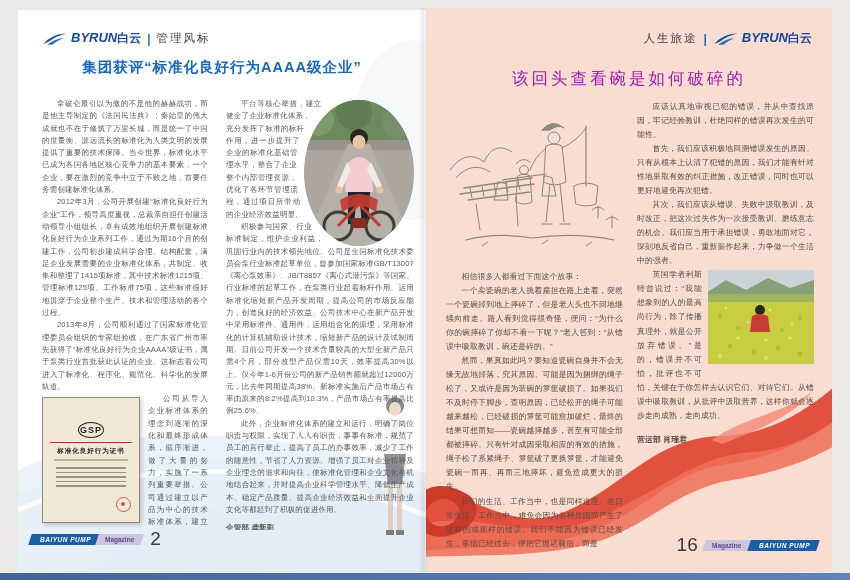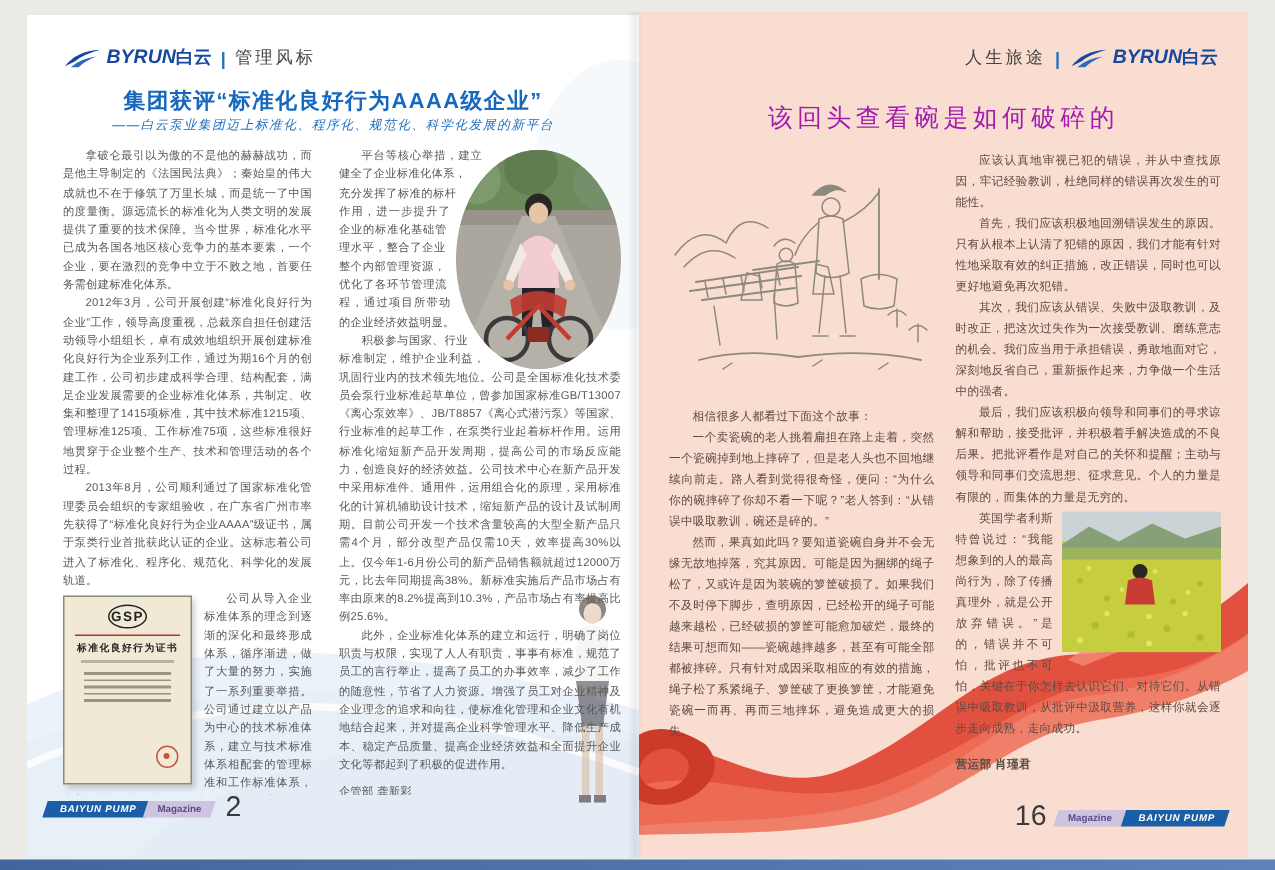--- a/index.html
+++ b/index.html
@@ -38,39 +38,39 @@
     font-size:7.5px; line-height:1.64; text-align:justify; color:#585858;
     text-indent:2em; letter-spacing:.2px;
   }
   .rp-body p { color:#5c4b45; line-height:1.8; font-size:7.8px; }
 
   .bicycle-photo {
     float:right; width:110px; height:146px; border-radius:50%;
     overflow:hidden; margin:2px 0 4px 7px; shape-outside:ellipse(55px 73px at 55px 73px);
   }
   .certificate {
-    float:left; width:86px; height:126px; background:#efe9d6;
-    border:1px solid #8f8a78; margin:4px 8px 2px 0; padding:5px 5px;
+    float:left; width:98px; height:126px; background:#efe9d6;
+    border:1px solid #8f8a78; margin:4px 8px 2px 0; padding:24px 5px;
     box-shadow:2px 2px 4px rgba(0,0,0,.18); position:relative;
   }
   .cert-logo { text-align:center; font-weight:bold; font-size:9px; color:#222; letter-spacing:1px; }
   .cert-logo-ring { width:26px; height:16px; border:1.5px solid #222; border-radius:50%;
     margin:0 auto; display:flex; align-items:center; justify-content:center; }
   .cert-rule { height:1px; background:#a33; margin:4px 2px; }
   .cert-title { text-align:center; font-size:6.5px; font-weight:bold; color:#222;
     letter-spacing:1px; margin-top:3px; }
   .cert-sub { height:2px; background:#b9b39e; margin:3px 6px; }
   .cert-lines { margin-top:6px; }
   .cert-lines div { height:1.5px; background:#9a947f; margin:3px 8px; }
   .cert-seal { position:absolute; right:8px; bottom:10px; width:15px; height:15px;
     border:1.5px solid #c0392b; border-radius:50%; opacity:.85; }
   .cert-seal::after { content:""; position:absolute; left:4px; top:4px; width:4px; height:4px;
     background:#c0392b; border-radius:50%; }
 
-  .lp-signature { text-align:right; font-size:8.5px; font-weight:normal; color:#2e6db8;
+  .lp-signature { text-align:right; font-size:8.5px; font-weight:bold; color:#2e6db8;
     letter-spacing:2px; margin-top:6px; text-indent:0 !important; }
 
   .standing-woman { position:absolute; right:8px; bottom:30px; width:46px; height:150px;
     opacity:.55; z-index:1; }
 
   .lp-footer { position:absolute; left:12px; bottom:22px; display:flex; align-items:center; z-index:3; }
   .badge-blue { background:#1b5ea8; color:#fff; font-size:6.5px; font-weight:bold; font-style:italic;
     padding:2px 8px 2px 10px; transform:skewX(-18deg); letter-spacing:.5px; }
   .badge-blue span { display:inline-block; transform:skewX(18deg); }
   .badge-lav { background:#cdc5e0; color:#5b4a8a; font-size:6.5px; font-weight:bold;
@@ -128,21 +128,20 @@
           <path d="M2 20 Q14 4 38 3 Q20 8 12 15 Z" fill="#15489e"></path>
           <path d="M8 21 Q18 12 34 10 Q22 15 16 21 Z" fill="#2a6cc0"></path>
         </svg>
         <span class="logo-text"><span>BYRUN</span><span class="cn">白云</span></span>
       </span>
       <span class="hdr-divider">|</span>
       <span class="hdr-section">管理风标</span>
     </div>
 
     <div class="lp-title">集团获评“标准化良好行为AAAA级企业”</div>
-    <div class="lp-subtitle">——白云泵业集团迈上标准化、程序化、规范化、科学化发展的新平台</div>
 
     <div class="lp-body">
       <div class="lp-col1">
         <p>拿破仑最引以为傲的不是他的赫赫战功，而是他主导制定的《法国民法典》；秦始皇的伟大成就也不在于修筑了万里长城，而是统一了中国的度量衡。源远流长的标准化为人类文明的发展提供了重要的技术保障。当今世界，标准化水平已成为各国各地区核心竞争力的基本要素，一个企业，要在激烈的竞争中立于不败之地，首要任务需创建标准化体系。</p>
         <p>2012年3月，公司开展创建“标准化良好行为企业”工作，领导高度重视，总裁亲自担任创建活动领导小组组长，卓有成效地组织开展创建标准化良好行为企业系列工作，通过为期16个月的创建工作，公司初步建成科学合理、结构配套，满足企业发展需要的企业标准化体系，共制定、收集和整理了1415项标准，其中技术标准1215项、管理标准125项、工作标准75项，这些标准很好地贯穿于企业整个生产、技术和管理活动的各个过程。</p>
         <p>2013年8月，公司顺利通过了国家标准化管理委员会组织的专家组验收，在广东省广州市率先获得了“标准化良好行为企业AAAA”级证书，属于泵类行业首批获此认证的企业。这标志着公司进入了标准化、程序化、规范化、科学化的发展轨道。</p>
         <div class="certificate">
           <div class="cert-logo-ring">
               <span class="cert-logo">GSP</span>
             </div>
@@ -262,27 +261,27 @@
             <path d="M98 76 L96 96 L110 96 L106 78 Z"></path>
             <path d="M146 110 Q152 104 158 110 M152 106 L152 118"></path>
             <path d="M160 120 Q166 114 172 120 M166 116 L166 128"></path>
             <path d="M20 140 Q50 132 86 138 Q130 132 168 140" stroke-width="1.2"></path>
             <path d="M36 146 L42 142 M96 144 L102 140 M140 146 L146 142"></path>
           </g>
         </svg>
         <p>相信很多人都看过下面这个故事：</p>
         <p>一个卖瓷碗的老人挑着扁担在路上走着，突然一个瓷碗掉到地上摔碎了，但是老人头也不回地继续向前走。路人看到觉得很奇怪，便问：“为什么你的碗摔碎了你却不看一下呢？”老人答到：“从错误中吸取教训，碗还是碎的。”</p>
         <p>然而，果真如此吗？要知道瓷碗自身并不会无缘无故地掉落，究其原因。可能是因为捆绑的绳子松了，又或许是因为装碗的箩筐破损了。如果我们不及时停下脚步，查明原因，已经松开的绳子可能越来越松，已经破损的箩筐可能愈加破烂，最终的结果可想而知——瓷碗越摔越多，甚至有可能全部都被摔碎。只有针对成因采取相应的有效的措施，绳子松了系紧绳子、箩筐破了更换箩筐，才能避免瓷碗一而再、再而三地摔坏，避免造成更大的损失。</p>
+        <p>我们的生活、工作当中，也是同样道理。在日常生活、工作当中，难免会因为各种原因而产生了这样的或那样的错误。我们不能因为错误已经发生，事情已经过去，便把它抛诸脑后，而是</p>
       </div>
 
       <div class="rp-col">
         <p>应该认真地审视已犯的错误，并从中查找原因，牢记经验教训，杜绝同样的错误再次发生的可能性。</p>
         <p>首先，我们应该积极地回溯错误发生的原因。只有从根本上认清了犯错的原因，我们才能有针对性地采取有效的纠正措施，改正错误，同时也可以更好地避免再次犯错。</p>
         <p>其次，我们应该从错误、失败中汲取教训，及时改正，把这次过失作为一次接受教训、磨练意志的机会。我们应当用于承担错误，勇敢地面对它，深刻地反省自己，重新振作起来，力争做一个生活中的强者。</p>
-        <p>最后，我们应该积极向领导和同事们的寻求谅解和帮助，接受批评，并积极着手解决造成的不良后果。把批评看作是对自己的关怀和提醒；主动与领导和同事们交流思想、征求意见。个人的力量是有限的，而集体的力量是无穷的。</p>
         <div class="flower-photo">
           <svg viewBox="0 0 106 94" aria-hidden="true">
             <rect width="106" height="94" fill="#c6cd3e"></rect>
             <rect width="106" height="20" fill="#ccd3d6"></rect>
             <path d="M0 22 L18 10 L38 20 L60 8 L82 18 L106 10 L106 26 L0 26 Z" fill="#88a078"></path>
             <rect y="24" width="106" height="8" fill="#9db35c"></rect>
             <g fill="#b2ba32">
               <circle cx="12" cy="46" r="2"></circle>
                 <circle cx="30" cy="58" r="2"></circle>
                 <circle cx="52" cy="44" r="2"></circle>

